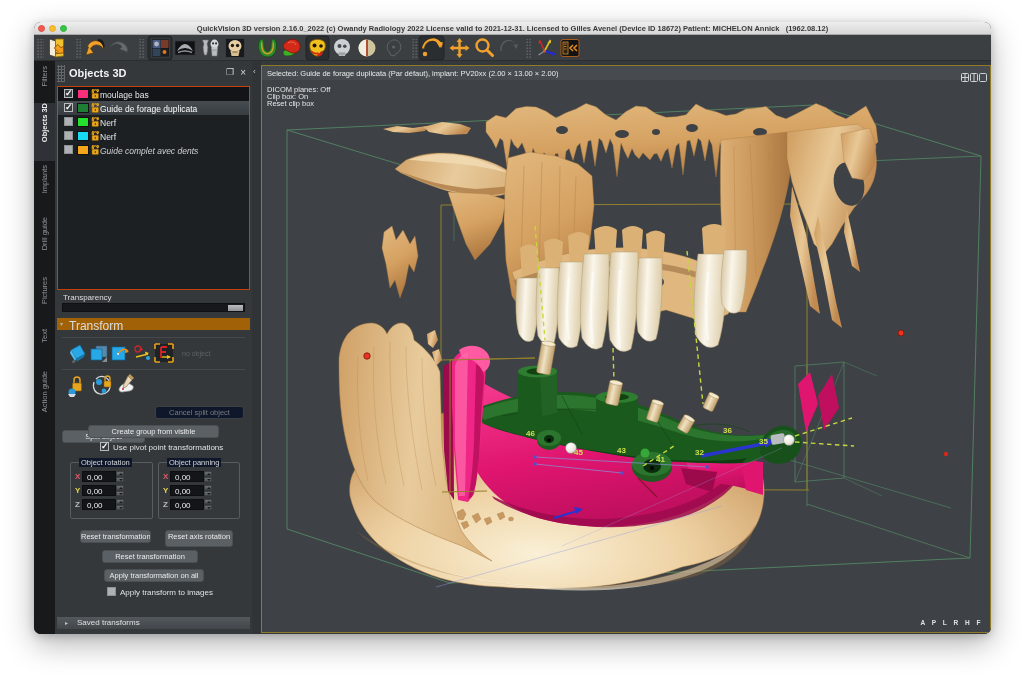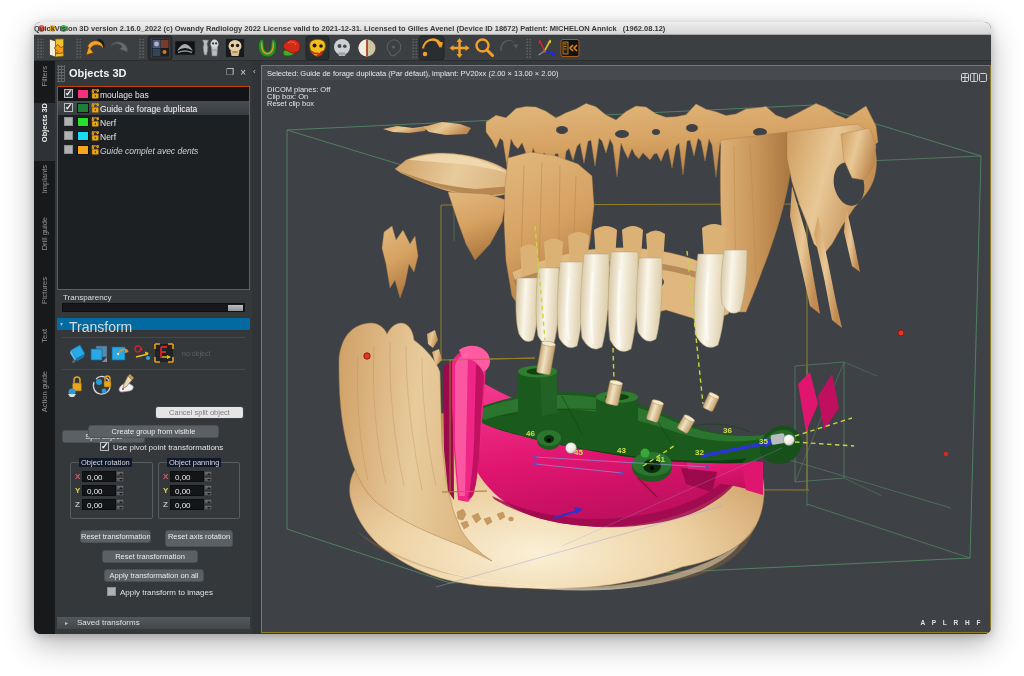--- a/index.html
+++ b/index.html
@@ -1,21 +1,21 @@
 <!DOCTYPE html>
 <html><head>
 <meta charset="utf-8">
 <style>
 * { margin:0; padding:0; box-sizing:border-box; }
 html,body { width:1024px; height:676px; background:#ffffff; font-family:"Liberation Sans", sans-serif; overflow:hidden; }
 #win { position:absolute; left:34px; top:22px; width:957px; height:612px; border-radius:7px; overflow:hidden; box-shadow:0 10px 30px rgba(0,0,0,0.30), 0 2px 8px rgba(0,0,0,0.18); background:#35393c; }
 
 #titlebar { position:absolute; left:0; top:0; width:100%; height:13px; background:linear-gradient(#eeeeee,#d6d6d6); border-bottom:1px solid #a8a8a8; }
 .tl { position:absolute; top:3px; width:7px; height:7px; border-radius:50%; }
-#title-text { position:absolute; top:2px; left:0; width:100%; font-size:7.5px; font-weight:bold; color:#383838; letter-spacing:0; }
+#title-text { position:absolute; top:2px; left:0; width:100%; text-align:center; font-size:7.5px; font-weight:bold; color:#383838; letter-spacing:0; }
 
 #toolbar { position:absolute; left:0; top:13px; width:100%; height:26px; background:#3b3f42; border-bottom:1px solid #2c2f32; }
 
 #main { position:absolute; left:0; top:39px; width:100%; height:573px; background:#35393c; }
 #tabstrip { position:absolute; left:0; top:0; width:21px; height:100%; background:#18191b; }
 .vtab { position:absolute; left:0; width:21px; color:#8f9396; font-size:7.5px; }
 .vtab span { display:block; transform:rotate(180deg); writing-mode:vertical-rl; white-space:nowrap; margin:0 auto; }
 .vtab.act { background:#2e3236; color:#f0f0f0; font-weight:bold; }
 #panel { position:absolute; left:21px; top:0; width:197px; height:100%; background:#34383b; }
 #splitter { position:absolute; left:218px; top:0; width:9px; height:100%; background:#303437; }
@@ -38,25 +38,25 @@
 .row .cb { position:absolute; left:6px; top:2px; width:9px; height:9px; }
 .row .sw { position:absolute; left:19px; top:2px; width:12px; height:10px; border:1px solid #101214; }
 .row .lk { position:absolute; left:33px; top:1.5px; }
 .row .lbl { position:absolute; left:42px; top:2.5px; font-size:8.5px; color:#e4e6e8; white-space:nowrap; }
 .cbon { background:#3a3e42; border:1px solid #b9bcbe; }
 .cbon:after { content:"✓"; position:absolute; left:0px; top:-2px; color:#fff; font-size:9px; font-weight:bold; }
 .cboff { background:#aeb1b3; border:1px solid #8e9193; }
 #transp-lbl { position:absolute; left:8px; top:232px; color:#dcdee0; font-size:8px; }
 #transp-track { position:absolute; left:7px; top:242px; width:183px; height:9px; background:#16181b; border:1px solid #0e1012; }
 #transp-handle { position:absolute; right:1px; top:1px; width:15px; height:6px; background:linear-gradient(#b9bdc0,#8f9396); }
-#tf-head { position:absolute; left:2px; top:257px; width:193px; height:12px; background:#0369a1; color:#d9dbdd; font-size:14px; padding:1px 0 0 12px; }
+#tf-head { position:absolute; left:2px; top:257px; width:193px; height:12px; background:#a16207; color:#d9dbdd; font-size:12px; padding:1px 0 0 12px; }
 #tf-head:before { content:"▾"; position:absolute; left:3px; top:2px; font-size:6px; color:#b0b3b5; }
 .sep { position:absolute; left:7px; width:183px; height:1px; background:#45494c; }
 .btn { position:absolute; background:#5b6064; border-radius:3px; color:#e9eaec; font-size:7.5px; text-align:center; border:1px solid #4b5054; white-space:nowrap; overflow:hidden; }
-.btn.dis { background:#e5e5e5; color:#797d81; border-color:#3c4044; }
+.btn.dis { background:#0f172a; color:#797d81; border-color:#3c4044; }
 .gbox { position:absolute; border:1px solid #575c60; border-radius:2px; }
 .gbox .glbl { position:absolute; left:8px; top:-5px; background:#0f172a; padding:0 2px; color:#d6d8da; font-size:7.5px; }
 .axlbl { position:absolute; font-size:8px; font-weight:bold; }
 .spin { position:absolute; width:34px; height:11px; background:#131518; border:1px solid #0c0e10; color:#eceef0; font-size:8px; padding:1px 0 0 4px; }
 .spinner { position:absolute; width:8px; height:11px; }
 .spinner .u,.spinner .d { position:absolute; left:0; width:8px; height:5px; background:linear-gradient(#6a6f73,#54585c); border:1px solid #3e4246; }
 .spinner .u { top:0; border-radius:1px 1px 0 0; }
 .spinner .d { top:5.5px; border-radius:0 0 1px 1px; }
 .spinner .u:after { content:""; position:absolute; left:1.5px; top:1px; border-left:2px solid transparent; border-right:2px solid transparent; border-bottom:2.5px solid #1a1c1e; }
 .spinner .d:after { content:""; position:absolute; left:1.5px; top:1px; border-left:2px solid transparent; border-right:2px solid transparent; border-top:2.5px solid #1a1c1e; }

